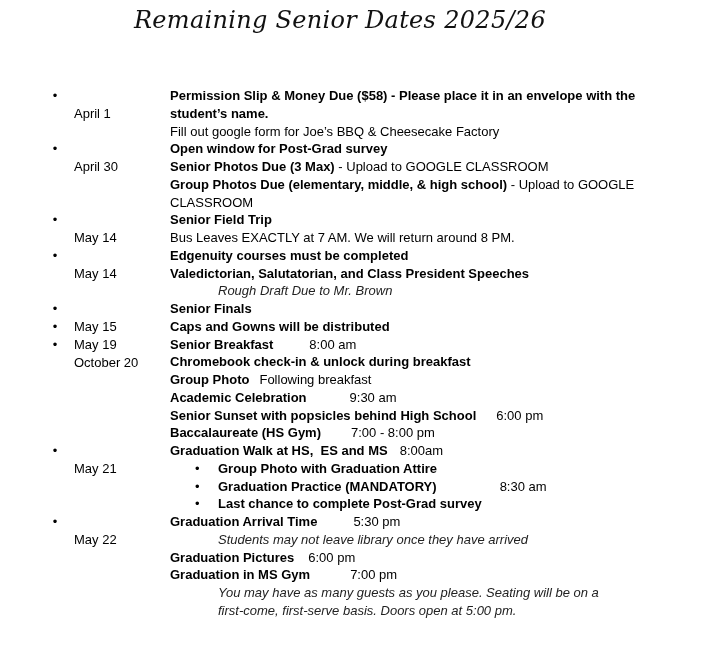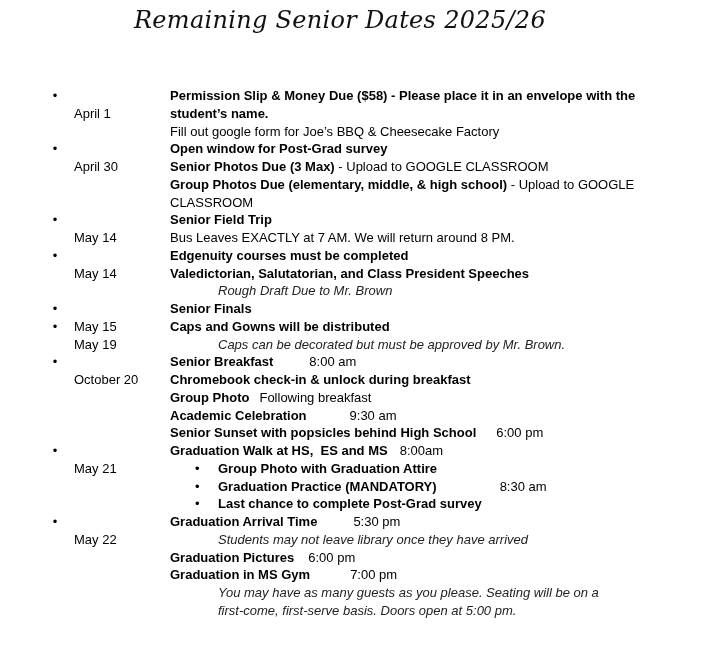--- a/index.html
+++ b/index.html
@@ -83,33 +83,33 @@
     <div class="content">
       <div class="line b">Senior Finals</div>
     </div>
   </div>
 
   <div class="entry">
     <span class="bullet">•</span>
     <span class="date">May 19</span>
     <div class="content">
       <div class="line b">Caps and Gowns will be distributed</div>
-      <div class="line note">Caps can be decorated but must be approved by Mr. Brown.</div>
     </div>
   </div>
 
   <div class="entry">
     <span class="bullet">•</span>
     <span class="date">October 20</span>
     <div class="content">
       <div class="line"><span class="b">Senior Breakfast</span><span class="gap" style="width:36px"></span><span class="time">8:00 am</span></div>
       <div class="line b">Chromebook check-in &amp; unlock during breakfast</div>
       <div class="line"><span class="b">Group Photo</span><span class="gap" style="width:10px"></span><span class="time">Following breakfast</span></div>
       <div class="line"><span class="b">Academic Celebration</span><span class="gap" style="width:43px"></span><span class="time">9:30 am</span></div>
       <div class="line"><span class="b">Senior Sunset with popsicles behind High School</span><span class="gap" style="width:20px"></span><span class="time">6:00 pm</span></div>
+      <div class="line"><span class="b">Baccalaureate (HS Gym)</span><span class="gap" style="width:30px"></span><span class="time">7:00 - 8:00 pm</span></div>
     </div>
   </div>
 
   <div class="entry">
     <span class="bullet">•</span>
     <span class="date">May 21</span>
     <div class="content">
       <div class="line"><span class="b">Graduation Walk at HS,  ES and MS</span><span class="gap" style="width:12px"></span><span class="time">8:00am</span></div>
       <div class="line sub"><span class="subbullet">•</span><span>Group Photo with Graduation Attire</span></div>
       <div class="line sub"><span class="subbullet">•</span><span>Graduation Practice (MANDATORY)</span><span class="gap" style="width:63px"></span><span class="time">8:30 am</span></div>

